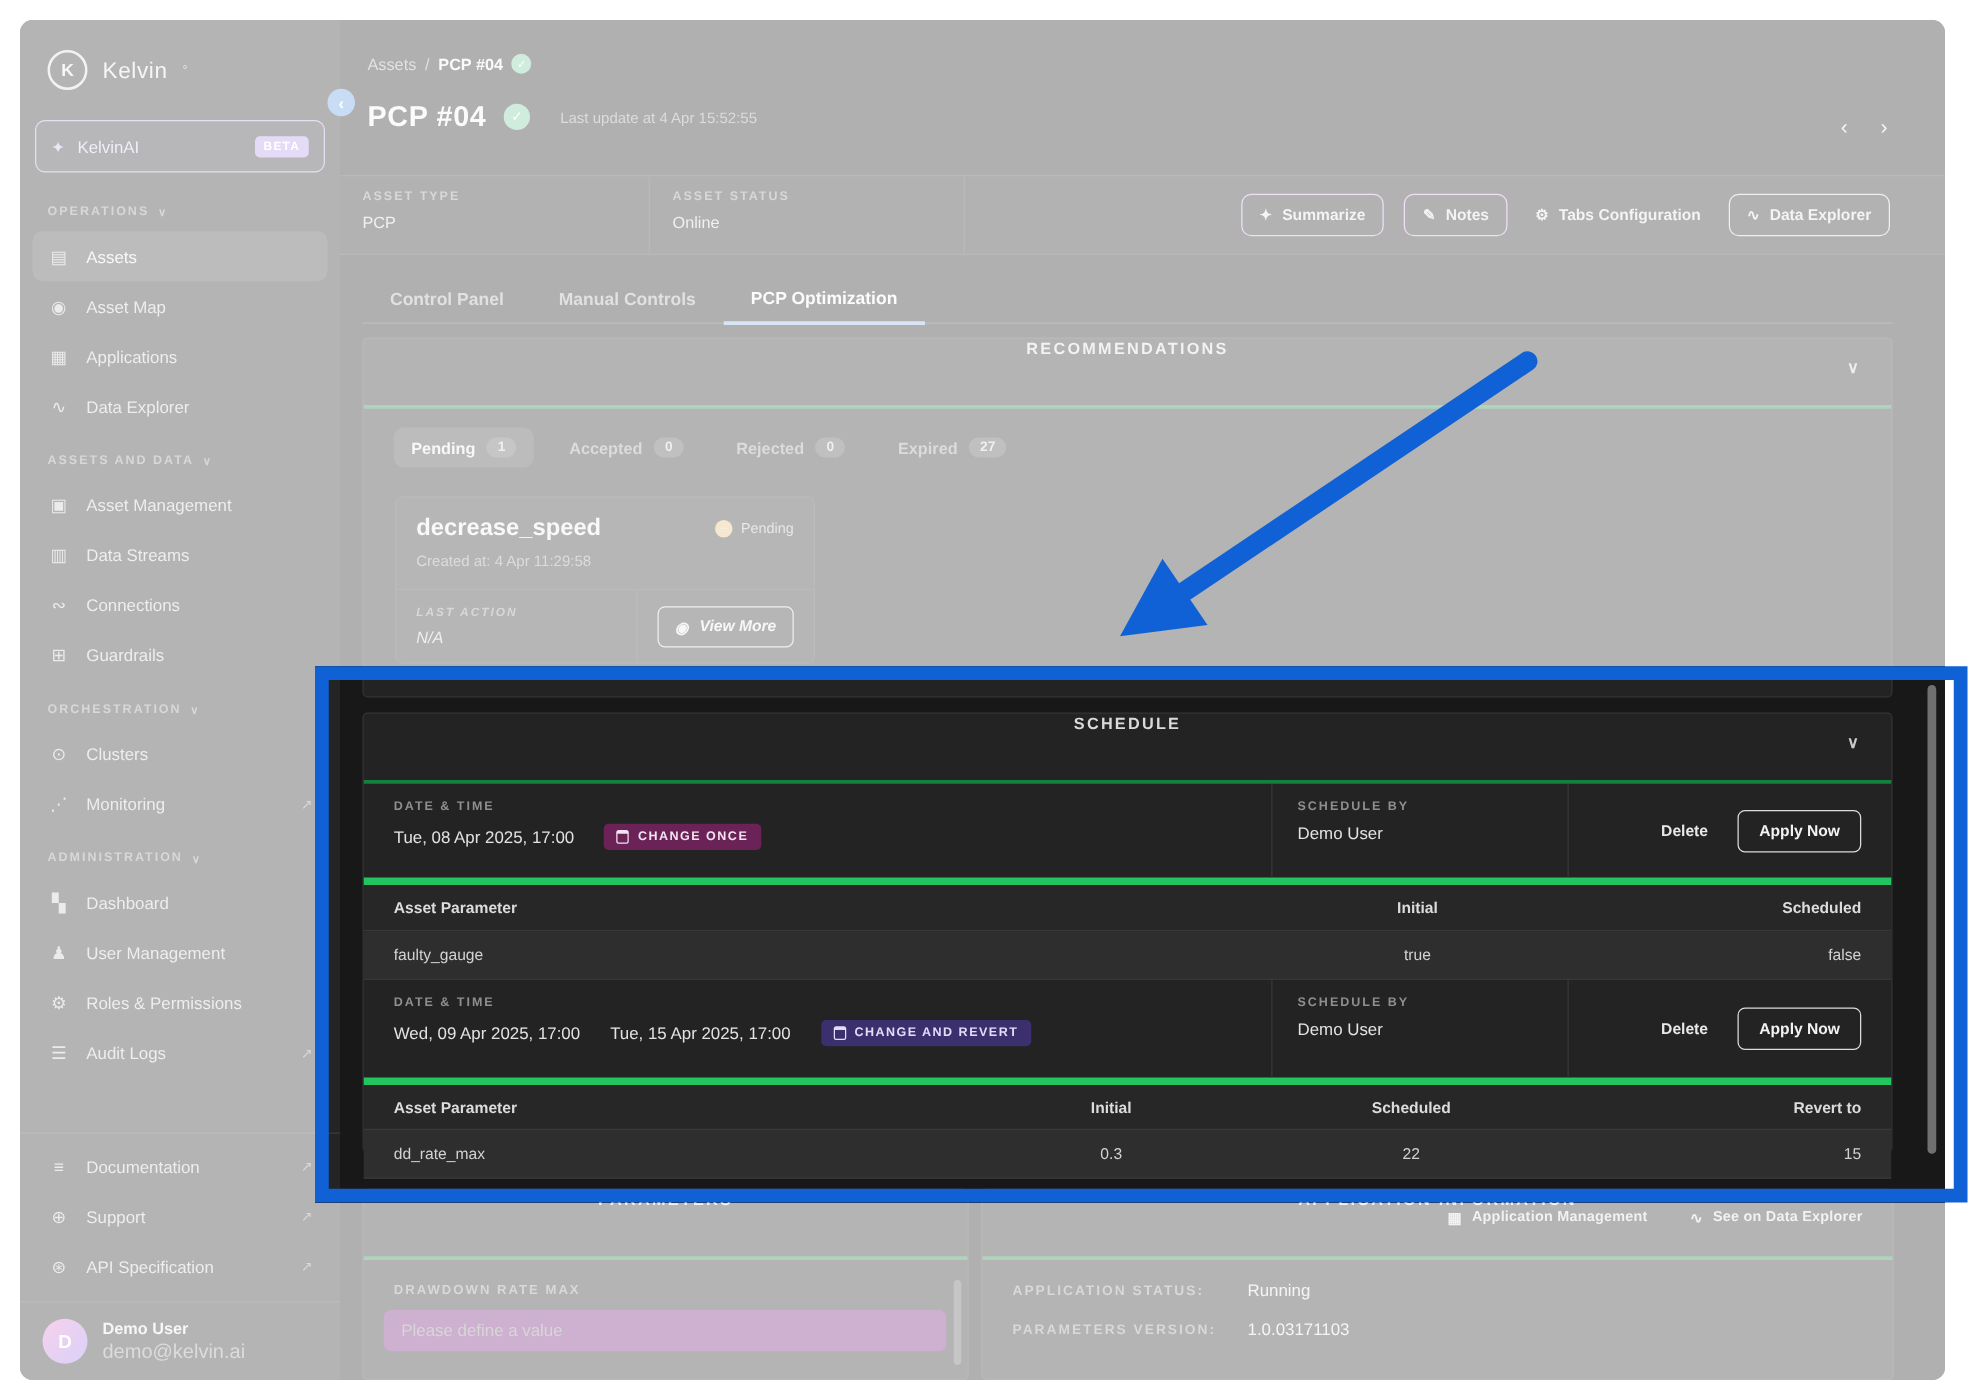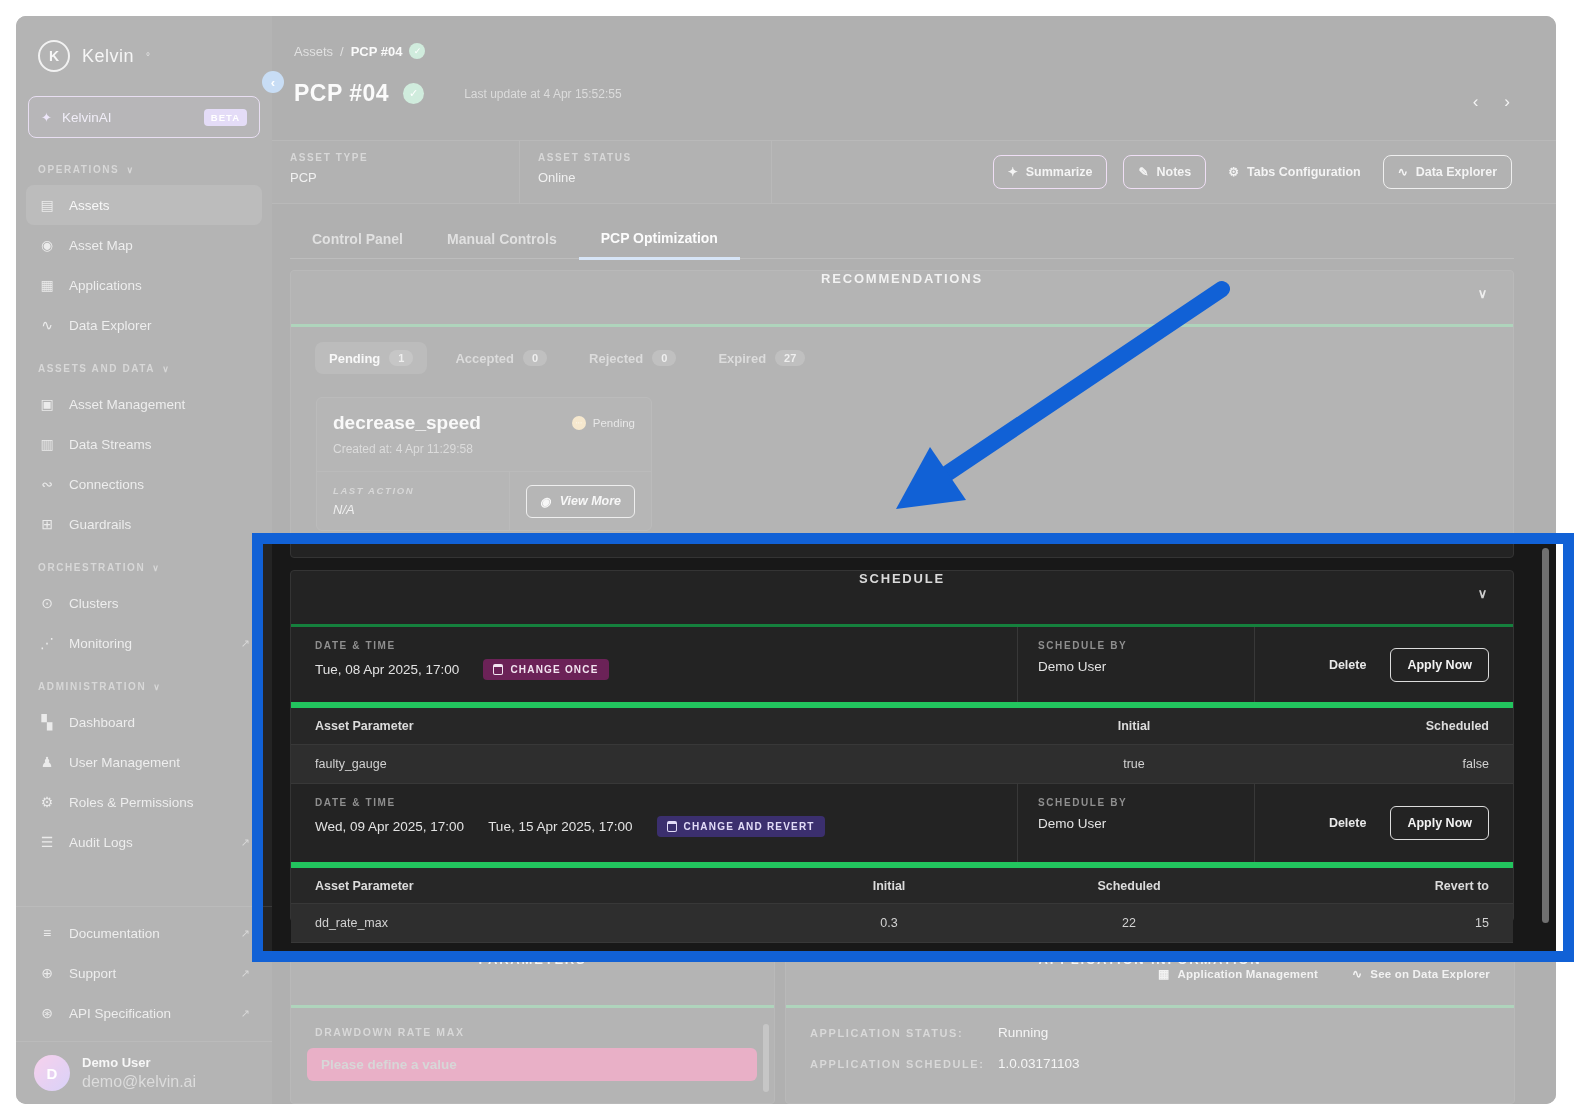--- a/index.html
+++ b/index.html
@@ -40,21 +40,21 @@
   
   .main{position:absolute;left:256px;top:0;right:0;bottom:0;background:#181818;}
   .breadcrumb{position:absolute;left:22px;top:27px;font-size:13px;color:#a9a9a9;display:flex;
               align-items:center;gap:7px;}
   .breadcrumb .cur{color:#f0f0f0;font-weight:bold;}
   .check-circle{width:16px;height:16px;border-radius:50%;background:#76c79b;color:#fff;font-size:9px;
                 display:inline-flex;align-items:center;justify-content:center;}
   .title-row{position:absolute;left:22px;top:64px;display:flex;align-items:center;gap:14px;}
   .page-title{font-size:23px;font-weight:bold;color:#f2f2f2;letter-spacing:.5px;}
   .check-circle.big{width:21px;height:21px;font-size:11px;}
-  .last-update{font-size:12px;color:#9a9a9a;margin-left:26px;}
+  .last-update{font-size:12px;color:#9a9a9a;margin-left:10px;}
   .nav-arrows{position:absolute;right:46px;top:76px;display:flex;gap:26px;color:#e2e2e2;font-size:17px;}
 
   .status-bar{position:absolute;left:0;top:124px;width:100%;height:62px;background:#1f1f1f;
               border-top:1px solid #333;border-bottom:1px solid #333;display:flex;align-items:stretch;}
   .sb-cell{width:215px;border-right:1px solid #333;padding:11px 18px;}
   .sb-cell.c2{width:211px;}
   .sb-label{font-size:10px;letter-spacing:1.6px;color:#8d8d8d;font-weight:bold;}
   .sb-value{font-size:13px;color:#d6d6d6;margin-top:7px;}
   .sb-actions{margin-left:auto;display:flex;align-items:center;gap:16px;padding-right:44px;}
   .btn{display:inline-flex;align-items:center;gap:8px;font-size:12.5px;font-weight:bold;color:#dedede;
@@ -128,23 +128,23 @@
          padding:0 24px;font-size:12.5px;color:#d2d2d2;}
   .g3{grid-template-columns:1fr 250px 230px;}
   .g4{grid-template-columns:1fr 240px 240px 240px;}
   .t-head.h1{height:36px;} .t-row.d1{height:38px;}
   .t-head.h2{height:35px;} .t-row.d2{height:38px;}
   .tc-c{text-align:center;} .tc-r{text-align:right;}
 
   
   .params-panel{top:935px;height:153px;width:485px;}
   .field-label{padding:18px 24px 0;font-size:10.5px;letter-spacing:1.6px;color:#8f8f8f;font-weight:bold;}
-  .param-input{display:block;margin:10px 16px 0;width:422px;height:33px;background:#be185d;border:none;
+  .param-input{display:block;margin:10px 16px 0;width:422px;height:33px;background:#701a75;border:none;
                border-radius:6px;color:#bdbdbd;font-size:13.5px;padding:0 14px;
-               font-family:"Liberation Sans",sans-serif;font-weight:bold;}
+               font-family:"Liberation Sans",sans-serif;}
   .param-input::placeholder{color:#8a8a8a;}
   .panel-scrollbar{position:absolute;right:5px;top:72px;width:6px;height:68px;background:#5a5a5a;border-radius:3px;}
   .appinfo-panel{left:513px;top:935px;height:153px;width:730px;}
   .ai-links{margin-left:auto;display:flex;gap:34px;}
   .ai-link{display:flex;align-items:center;gap:8px;font-size:11.5px;font-weight:bold;color:#dadada;
            letter-spacing:.2px;}
   .ai-link .lic{font-size:12px;}
   .ai-rows{padding:17px 24px 0;}
   .ai-row{display:flex;align-items:center;margin-bottom:16px;}
   .ai-row-label{width:188px;font-size:11px;letter-spacing:1.6px;color:#8f8f8f;font-weight:bold;}
@@ -481,21 +481,21 @@
               <span>See on Data Explorer</span>
             </span>
           </span>
         </div>
         <div class="ai-rows">
           <div class="ai-row">
             <span class="ai-row-label">APPLICATION STATUS:</span>
             <span class="ai-row-value">Running</span>
           </div>
           <div class="ai-row">
-            <span class="ai-row-label">APPLICATION SCHEDULE:</span>
+            <span class="ai-row-label">PARAMETERS VERSION:</span>
             <span class="ai-row-value">1.0.03171103</span>
           </div>
         </div>
       </div>
     </div>
   </div>
 
   <div class="collapse-handle">‹</div>
 
   <div class="main-scrollbar"></div>

